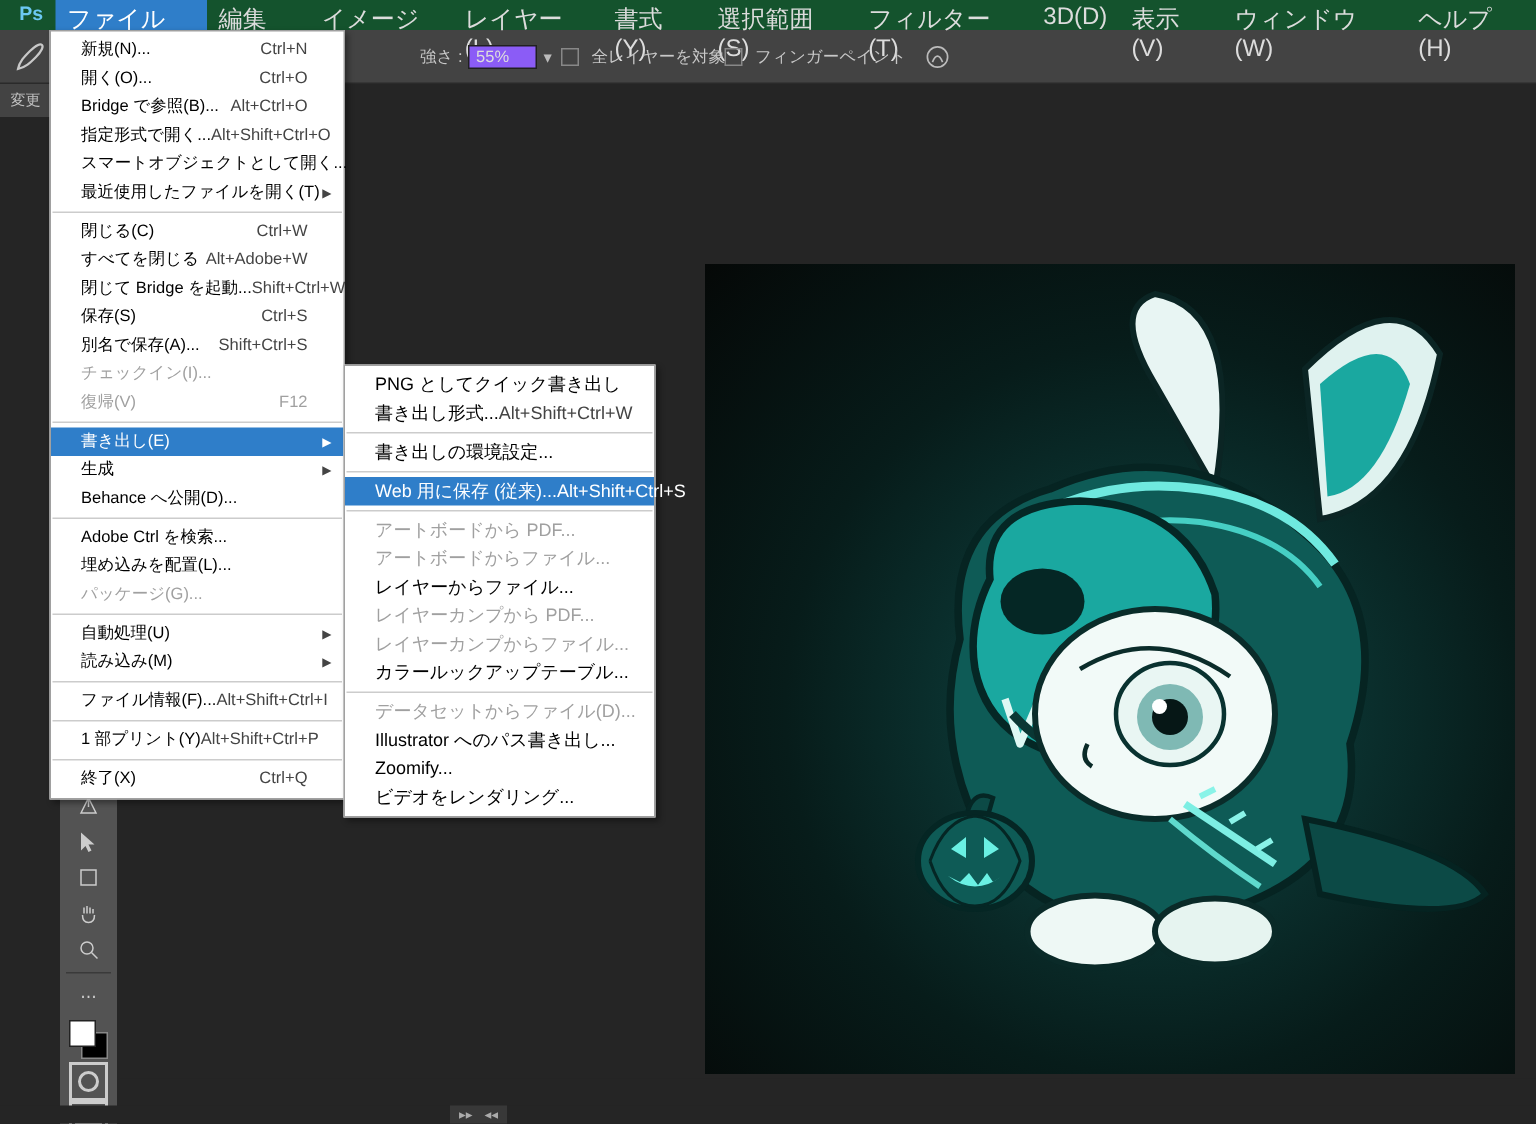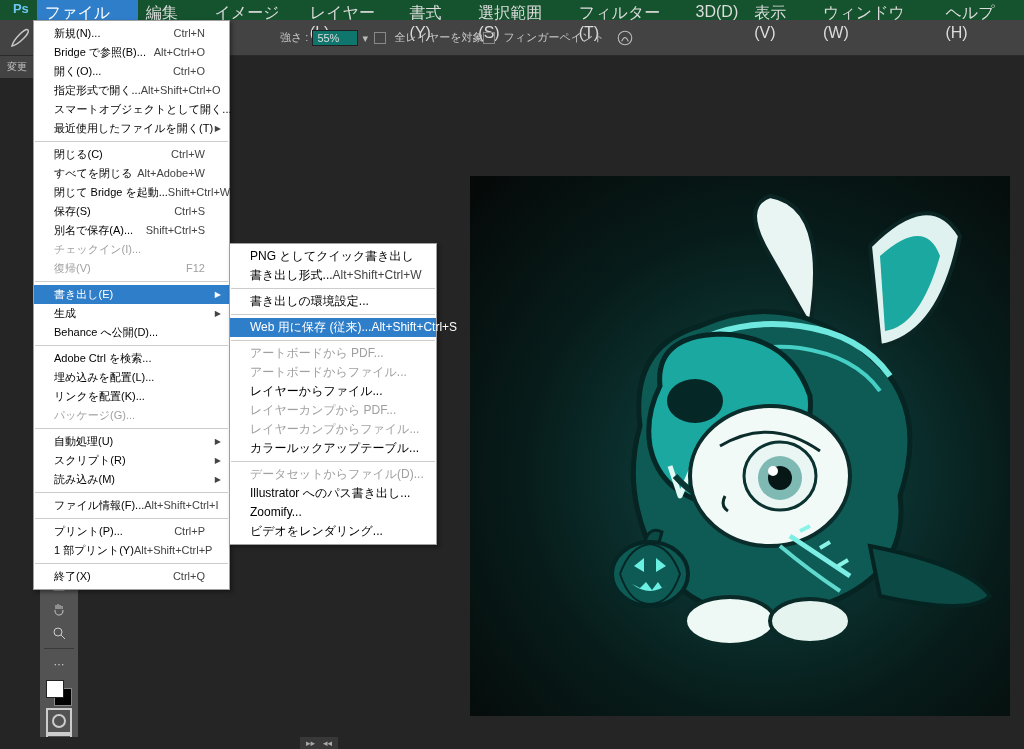--- a/index.html
+++ b/index.html
@@ -39,21 +39,21 @@
     padding-left: 8px;
     font-size: 11px;
     color: #c8c8c8;
   }
   .ob-brush {
     width: 24px; height: 24px; margin-right: 8px;
     display:flex;align-items:center;justify-content:center;
   }
   .ob-label { color:#c8c8c8; margin-left:240px;}
   .ob-field {
-    background:#0f766e; border:1px solid #202020;
+    background:#8b5cf6; border:1px solid #202020;
     color:#ddd; padding:1px 4px; font-size:11px; width:46px; margin:0 4px;
   }
   .ob-dd { width:12px;height:12px;display:inline-block;color:#bbb;}
   .ob-check { display:flex;align-items:center;gap:8px;}
   .ob-cb { width:12px;height:12px;border:1px solid #888;display:inline-block;}
   .ob-ic { width:18px;height:18px;margin-left:12px;display:flex;align-items:center;justify-content:center;color:#bbb;}
   .sidebar2 {
     position:absolute; left:0; top:56px; width:34px;
     background:#434343; color:#c0c0c0;
     font-size:10px; text-align:center; padding:4px 0;
@@ -300,28 +300,28 @@
     </svg>
   </div>
 </div>
 
 <div class="menu-dd" id="file-menu">
     <div class="mi">
       <span class="lab">新規(N)...</span>
       <span class="sc">Ctrl+N</span>
     </div>
     <div class="mi">
+      <span class="lab">開く(O)...</span>
+      <span class="sc">Ctrl+O</span>
+    </div>
+    <div class="mi">
       <span class="lab">Bridge で参照(B)...</span>
       <span class="sc">Alt+Ctrl+O</span>
     </div>
     <div class="mi">
-      <span class="lab">開く(O)...</span>
-      <span class="sc">Ctrl+O</span>
-    </div>
-    <div class="mi">
       <span class="lab">指定形式で開く...</span>
       <span class="sc">Alt+Shift+Ctrl+O</span>
     </div>
     <div class="mi">
       <span class="lab">スマートオブジェクトとして開く...</span>
     </div>
     <div class="mi sub">
       <span class="lab">最近使用したファイルを開く(T)</span>
     </div>
     <div class="msep"></div>
@@ -362,46 +362,36 @@
     <div class="mi">
       <span class="lab">Behance へ公開(D)...</span>
     </div>
     <div class="msep"></div>
     <div class="mi">
       <span class="lab">Adobe Ctrl を検索...</span>
     </div>
     <div class="mi">
       <span class="lab">埋め込みを配置(L)...</span>
     </div>
-    <div class="mi">
-      <span class="lab">リンクを配置(K)...</span>
-    </div>
     <div class="mi dis">
       <span class="lab">パッケージ(G)...</span>
     </div>
     <div class="msep"></div>
     <div class="mi sub">
       <span class="lab">自動処理(U)</span>
     </div>
     <div class="mi sub">
-      <span class="lab">スクリプト(R)</span>
-    </div>
-    <div class="mi sub">
       <span class="lab">読み込み(M)</span>
     </div>
     <div class="msep"></div>
     <div class="mi">
       <span class="lab">ファイル情報(F)...</span>
       <span class="sc">Alt+Shift+Ctrl+I</span>
     </div>
     <div class="msep"></div>
-    <div class="mi">
-      <span class="lab">プリント(P)...</span>
-      <span class="sc">Ctrl+P</span>
-    </div>
     <div class="mi">
       <span class="lab">1 部プリント(Y)</span>
       <span class="sc">Alt+Shift+Ctrl+P</span>
     </div>
     <div class="msep"></div>
     <div class="mi">
       <span class="lab">終了(X)</span>
       <span class="sc">Ctrl+Q</span>
     </div>
   </div>

